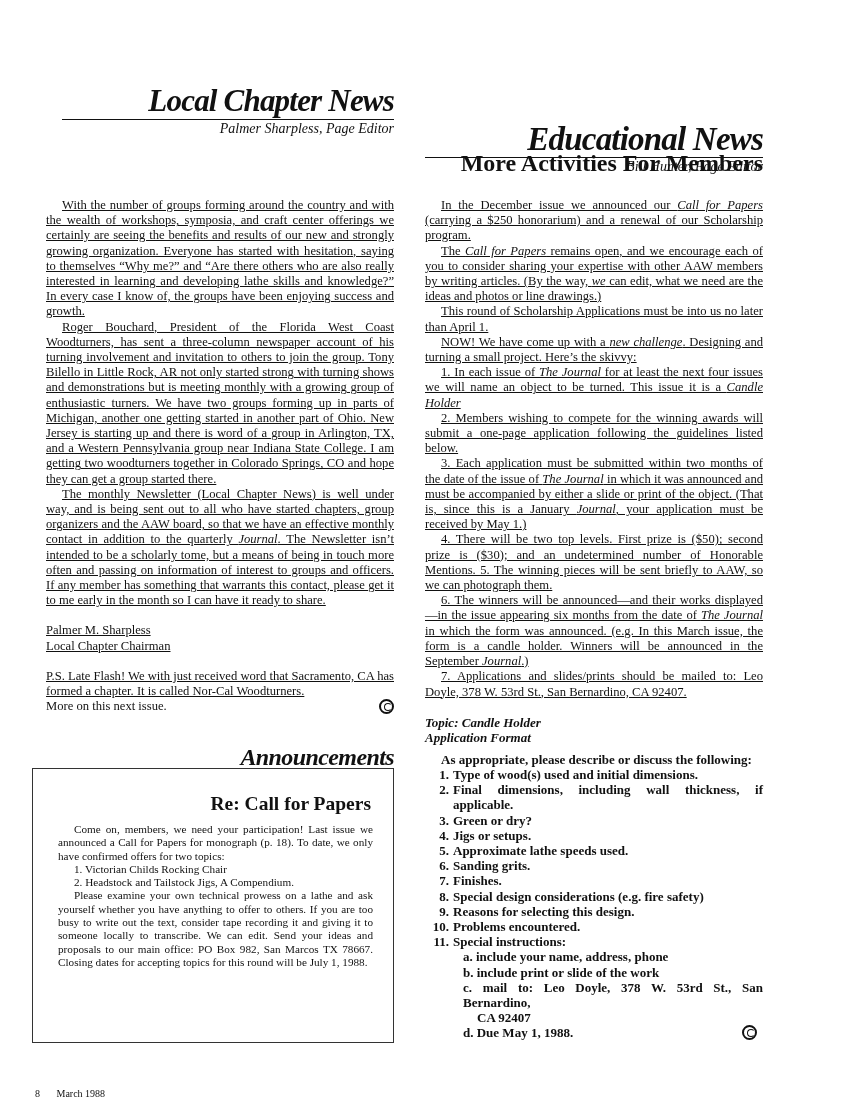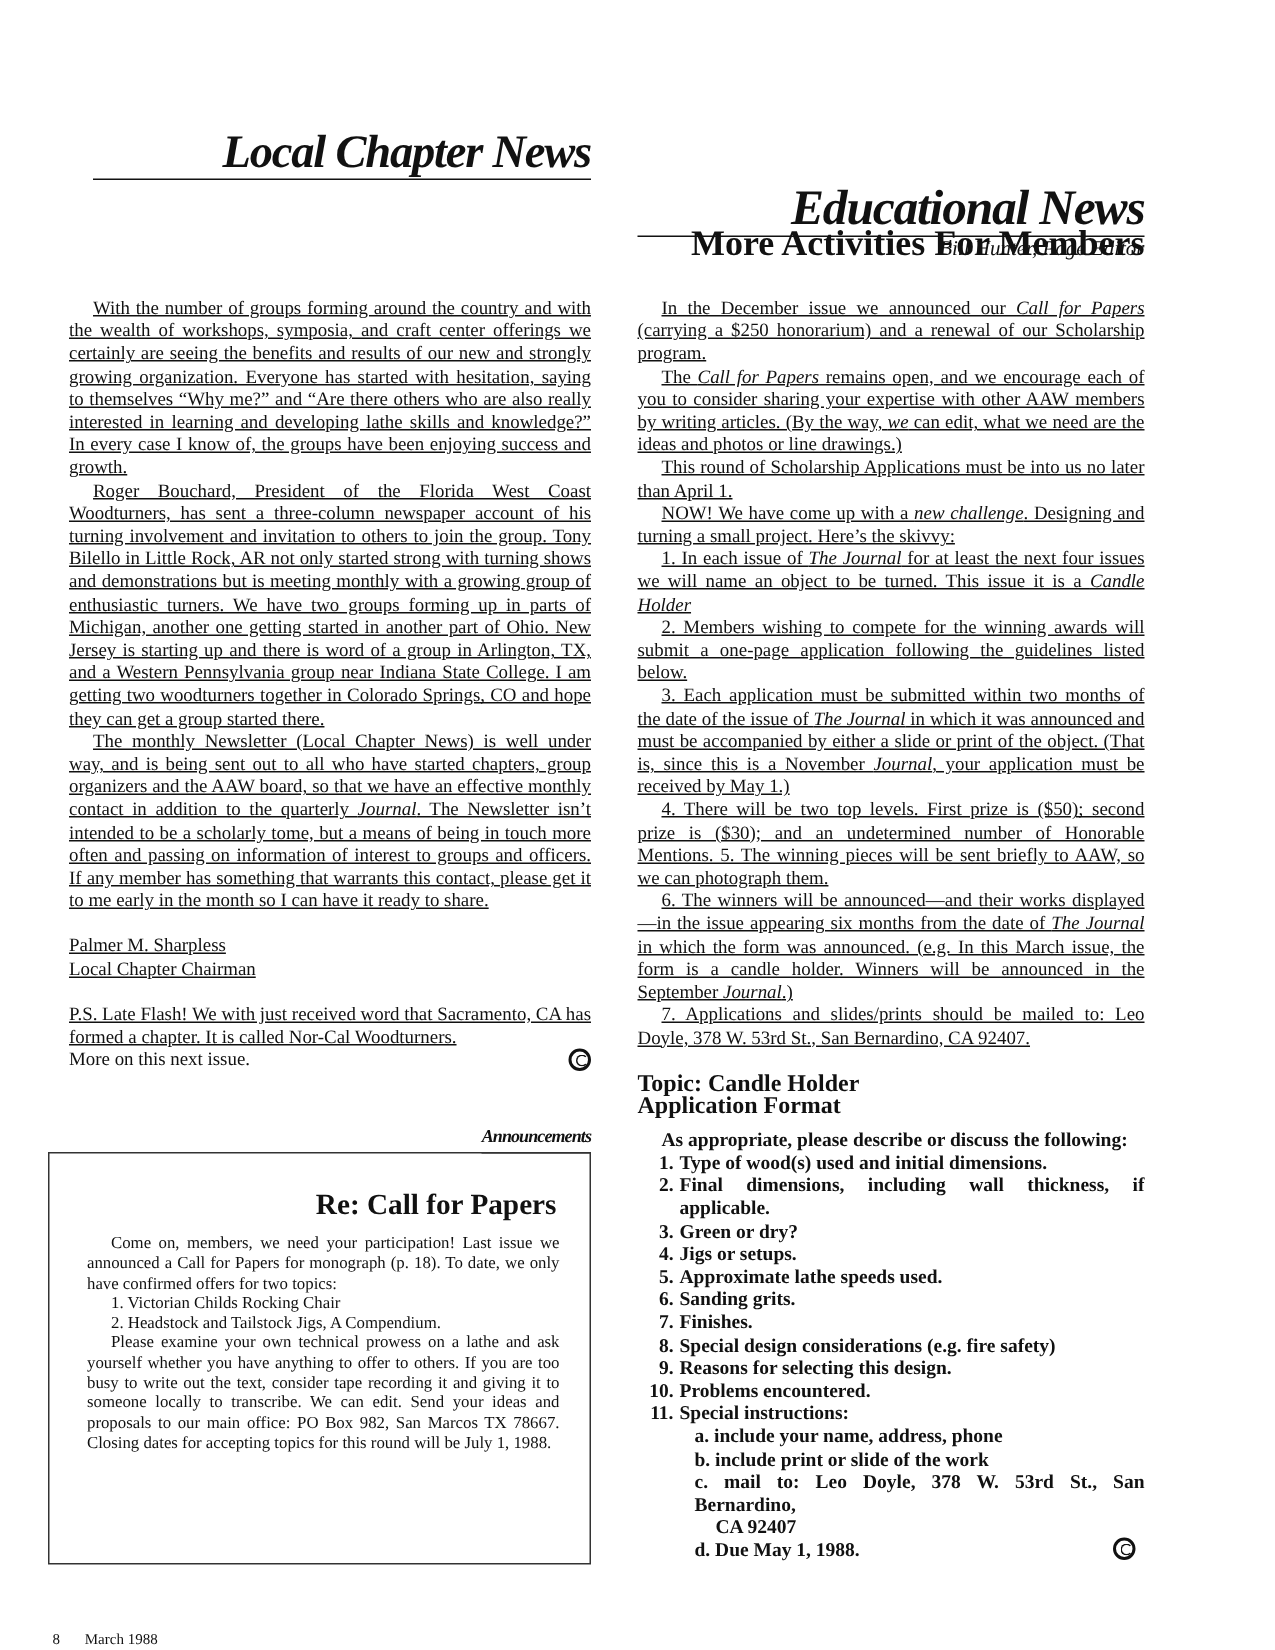--- a/index.html
+++ b/index.html
@@ -27,46 +27,47 @@
     .left-body { position: absolute; top: 198px; left: 4px; right: 0; }
     .right-body { position: absolute; top: 198px; left: 0; right: 0; }
 
     .endmark { display: inline-block; width: 15px; height: 15px; border: 2px solid #111; border-radius: 50%;
                box-sizing: border-box; position: relative; vertical-align: middle; }
     .endmark::after { content: ""; position: absolute; left: 3px; top: 2px; width: 6px; height: 6px;
                       border: 1.5px solid #111; border-radius: 50%; border-right-color: transparent; }
     .flash-line { display: flex; justify-content: space-between; align-items: center; }
 
     .ann-header { position: absolute; top: 746px; right: 0; font-weight: bold; font-style: italic;
-                  font-size: 12px; letter-spacing: -0.6px; border-bottom: 1.5px solid #111; line-height: 22px; }
+                  font-size: 24px; letter-spacing: -0.6px; border-bottom: 1.5px solid #111; line-height: 22px; }
     .ann-box { position: absolute; top: 768px; left: -10px; right: 0; height: 275px;
                border: 1.5px solid #333; box-sizing: border-box; }
     .ann-title { position: absolute; top: 24px; right: 22px; font-weight: bold; font-size: 19.5px; }
     .ann-text { position: absolute; top: 54px; left: 25px; right: 20px; font-size: 11.2px; line-height: 13.3px; text-align: justify; }
     .ann-text p { margin: 0; text-indent: 16px; }
     .ann-text .li { padding-left: 16px; text-indent: 0; }
 
-    .subhead { font-weight: bold; font-size: 16px; line-height: 15px; }
+    .subhead { font-weight: bold; font-size: 13px; line-height: 15px; font-style: italic; }
     .format-list { font-size: 13px; line-height: 15.2px; font-weight: bold; }
     .format-list .row { display: flex; }
     .format-list .num { width: 24px; text-align: right; padding-right: 4px; flex: none; }
     .format-list .sub { padding-left: 38px; }
     .format-list .sub2 { padding-left: 52px; }
 
     .footer { position: absolute; top: 1088px; left: 35px; font-size: 10px; }
     .footer span { margin-right: 14px; }
     i { font-style: italic; }
   </style>
 </head>
 <body>
 
 <div class="col col-left">
   <div class="masthead">
     <div class="title">Local Chapter News</div>
     <div class="rule"></div>
+    <div class="editor">Palmer Sharpless, Page Editor</div>
   </div>
 
   <div class="left-body body-text">
     <p>With the number of groups forming around the country and with the wealth of workshops, symposia, and craft center offerings we certainly are seeing the benefits and results of our new and strongly growing organization. Everyone has started with hesitation, saying to themselves “Why me?” and “Are there others who are also really interested in learning and developing lathe skills and knowledge?” In every case I know of, the groups have been enjoying success and growth.</p>
     <p>Roger Bouchard, President of the Florida West Coast Woodturners, has sent a three-column newspaper account of his turning involvement and invitation to others to join the group. Tony Bilello in Little Rock, AR not only started strong with turning shows and demonstrations but is meeting monthly with a growing group of enthusiastic turners. We have two groups forming up in parts of Michigan, another one getting started in another part of Ohio. New Jersey is starting up and there is word of a group in Arlington, TX, and a Western Pennsylvania group near Indiana State College. I am getting two woodturners together in Colorado Springs, CO and hope they can get a group started there.</p>
     <p><span>The monthly Newsletter (Local Chapter News) is well under way, and is being sent out to all who have started chapters, group organizers and the AAW board, so that we have an effective monthly contact in addition to the quarterly </span><i>Journal</i><span>. The Newsletter isn’t intended to be a scholarly tome, but a means of being in touch more often and passing on information of interest to groups and officers. If any member has something that warrants this contact, please get it to me early in the month so I can have it ready to share.</span></p>
     <div class="gap"></div>
     <p class="noindent">Palmer M. Sharpless</p>
     <p class="noindent">Local Chapter Chairman</p>
     <div class="gap"></div>
@@ -98,21 +99,21 @@
 
   <div class="headline">More Activities For Members</div>
 
   <div class="right-body body-text">
     <p><span>In the December issue we announced our </span><i>Call for Papers</i><span> (carrying a $250 honorarium) and a renewal of our Scholarship program.</span></p>
     <p><span>The </span><i>Call for Papers</i><span> remains open, and we encourage each of you to consider sharing your expertise with other AAW members by writing articles. (By the way, </span><i>we</i><span> can edit, what we need are the ideas and photos or line drawings.)</span></p>
     <p>This round of Scholarship Applications must be into us no later than April 1.</p>
     <p><span>NOW! We have come up with a </span><i>new challenge</i><span>. Designing and turning a small project. Here’s the skivvy:</span></p>
     <p><span>1. In each issue of </span><i>The Journal</i><span> for at least the next four issues we will name an object to be turned. This issue it is a </span><i>Candle Holder</i></p>
     <p>2. Members wishing to compete for the winning awards will submit a one-page application following the guidelines listed below.</p>
-    <p><span>3. Each application must be submitted within two months of the date of the issue of </span><i>The Journal</i><span> in which it was announced and must be accompanied by either a slide or print of the object. (That is, since this is a November </span><i>Journal</i><span>, your application must be received by May 1.)</span></p>
+    <p><span>3. Each application must be submitted within two months of the date of the issue of </span><i>The Journal</i><span> in which it was announced and must be accompanied by either a slide or print of the object. (That is, since this is a January </span><i>Journal</i><span>, your application must be received by May 1.)</span></p>
     <p>4. There will be two top levels. First prize is ($50); second prize is ($30); and an undetermined number of Honorable Mentions. 5. The winning pieces will be sent briefly to AAW, so we can photograph them.</p>
     <p><span>6. The winners will be announced—and their works displayed—in the issue appearing six months from the date of </span><i>The Journal</i><span> in which the form was announced. (e.g. In this March issue, the form is a candle holder. Winners will be announced in the September </span><i>Journal</i><span>.)</span></p>
     <p>7. Applications and slides/prints should be mailed to: Leo Doyle, 378 W. 53rd St., San Bernardino, CA 92407.</p>
     <div class="gap"></div>
     <div class="subhead">Topic: Candle Holder</div>
     <div class="subhead">Application Format</div>
     <div style="height:7px"></div>
     <div class="format-list">
       <div style="padding-left:16px">As appropriate, please describe or discuss the following:</div>
       <div class="row">

